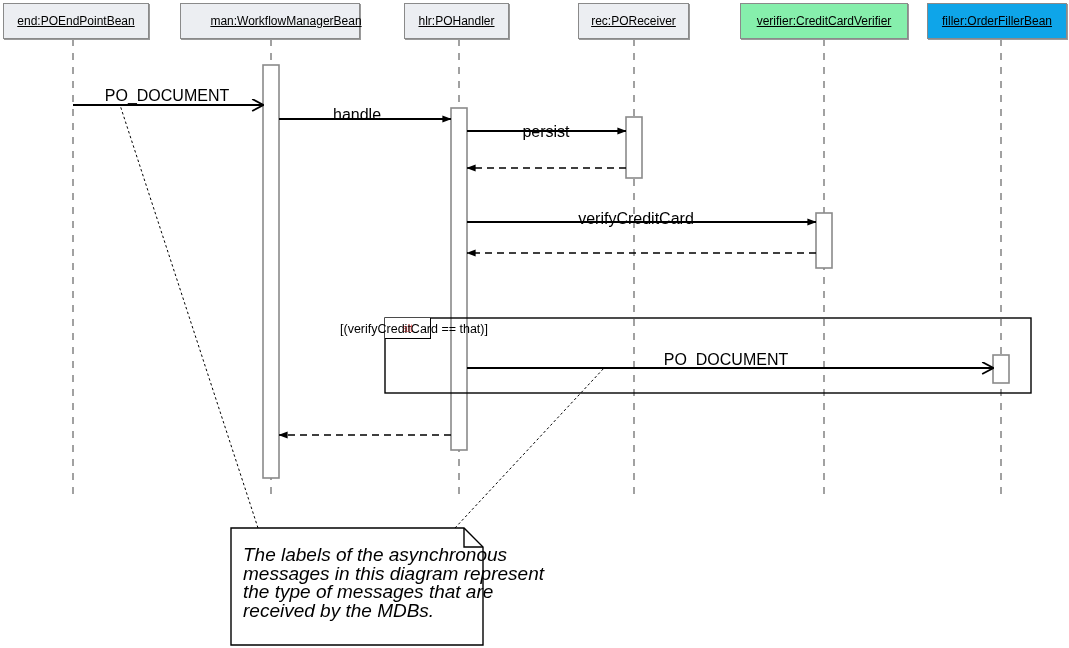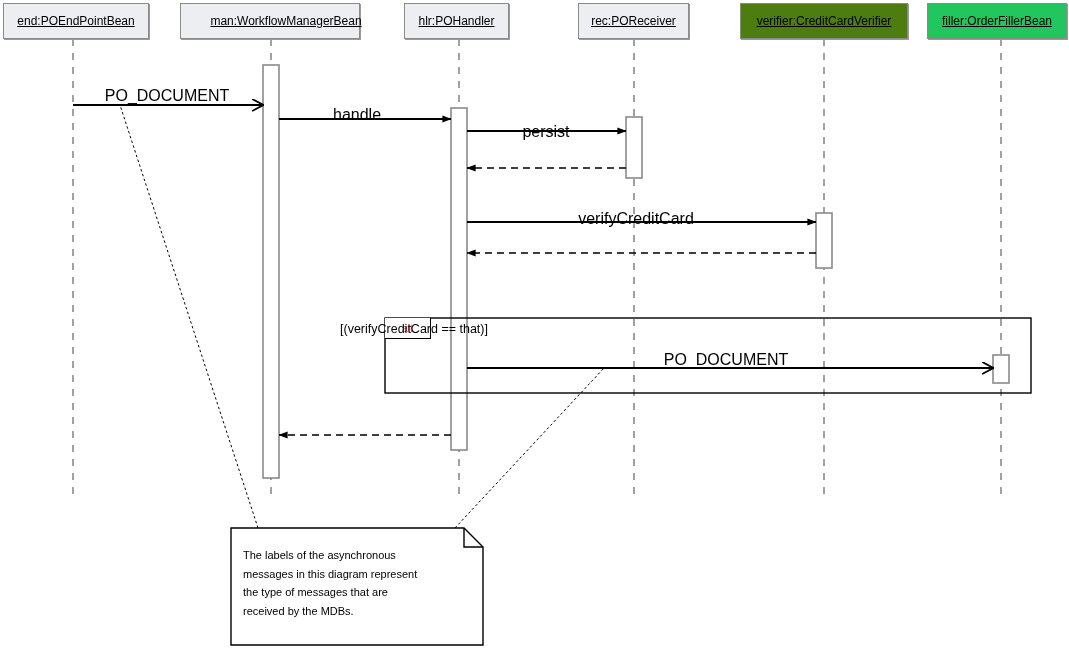--- a/index.html
+++ b/index.html
@@ -69,21 +69,22 @@
   }
   .guard-label {
     position: absolute;
     font-size: 12.5px;
     color: #000000;
     white-space: nowrap;
     transform: translateX(-50%);
   }
   .note-text {
     position: absolute;
-    font-size: 11px;
+    font-size: 19px;
+    font-style: italic;
     line-height: 18.5px;
     color: #000000;
   }
   .note-text div { white-space: nowrap; }
 </style>
 </head>
 <body>
 
 <div id="diagram-root">
 
@@ -139,24 +140,24 @@
       </div>
       <div class="lifeline-head" style="left: 180px; top: 3px; width: 180px; height: 36px; background: rgb(236, 238, 242); border-color: rgb(138, 138, 138); padding-left: 32px;">
         <span>man:WorkflowManagerBean</span>
       </div>
       <div class="lifeline-head" style="left: 404px; top: 3px; width: 105px; height: 36px; background: rgb(236, 238, 242); border-color: rgb(138, 138, 138);">
         <span>hlr:POHandler</span>
       </div>
       <div class="lifeline-head" style="left: 578px; top: 3px; width: 111px; height: 36px; background: rgb(236, 238, 242); border-color: rgb(138, 138, 138);">
         <span>rec:POReceiver</span>
       </div>
-      <div class="lifeline-head" style="left: 740px; top: 3px; width: 168px; height: 36px; background: #4d7c0f; border-color: rgb(138, 138, 138); justify-content: center;">
+      <div class="lifeline-head" style="left: 740px; top: 3px; width: 168px; height: 36px; background: #86efac; border-color: rgb(138, 138, 138); justify-content: center;">
         <span>verifier:CreditCardVerifier</span>
       </div>
-      <div class="lifeline-head" style="left: 927px; top: 3px; width: 140px; height: 36px; background: #22c55e; border-color: rgb(138, 138, 138);">
+      <div class="lifeline-head" style="left: 927px; top: 3px; width: 140px; height: 36px; background: #0ea5e9; border-color: rgb(138, 138, 138);">
         <span>filler:OrderFillerBean</span>
       </div>
     </div>
   <div id="labels-layer">
       <div class="msg-label" style="left: 167px; top: 87px;">PO_DOCUMENT</div>
       <div class="msg-label" style="left: 357px; top: 106px;">handle</div>
       <div class="msg-label" style="left: 546px; top: 123px;">persist</div>
       <div class="msg-label" style="left: 636px; top: 210px;">verifyCreditCard</div>
       <div class="msg-label" style="left: 726px; top: 351px;">PO_DOCUMENT</div>
     </div>

